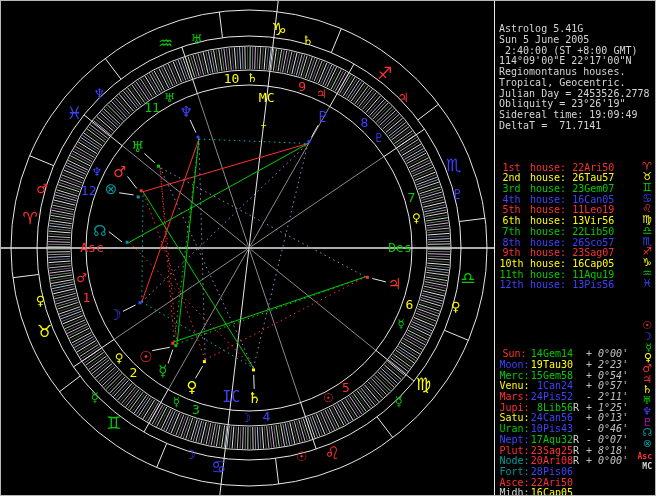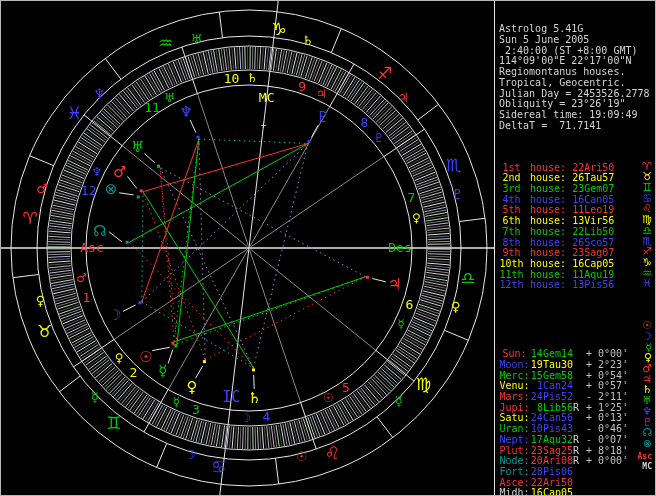--- a/index.html
+++ b/index.html
@@ -8,21 +8,21 @@
   #wheel{position:absolute;left:0;top:0;width:493px;height:494px;}
   #sep{position:absolute;left:493px;top:0;width:1px;height:494px;background:#e8e8e8;}
   #panel{position:absolute;left:498px;top:2px;width:155px;color:#d0d0d0;
          font-size:10px;line-height:10.7px;white-space:pre;}
   .blk{margin-top:10px;}
   .row{position:relative;height:10.7px;}
   .hnum{display:inline-block;width:25px;text-align:center;}
   .pname{display:inline-block;width:31px;text-align:center;}
   .pval{display:inline-block;width:43px;text-align:right;margin-top:27px;}
   .pretro{display:inline-block;width:7px;color:#d0d0d0;}
-  .poff{display:inline-block;color:#c0c0c0;}
+  .poff{display:inline-block;color:#c0c0c0;font-style:italic;}
   .rglyph{position:absolute;right:2px;top:-1px;font-family:"DejaVu Sans",sans-serif;font-size:11px;}
   .rglyph.txt{font-family:"DejaVu Sans Mono",monospace;font-size:8px;font-weight:bold;top:1px;}
   svg text{font-family:"DejaVu Sans",sans-serif;}
   svg text.mono{font-family:"DejaVu Sans Mono",monospace;}
 </style>
 </head>
 <body>
 
 <div id="app">
   <div id="wheel"><svg width="493" height="494" viewBox="0 0 493 494">

